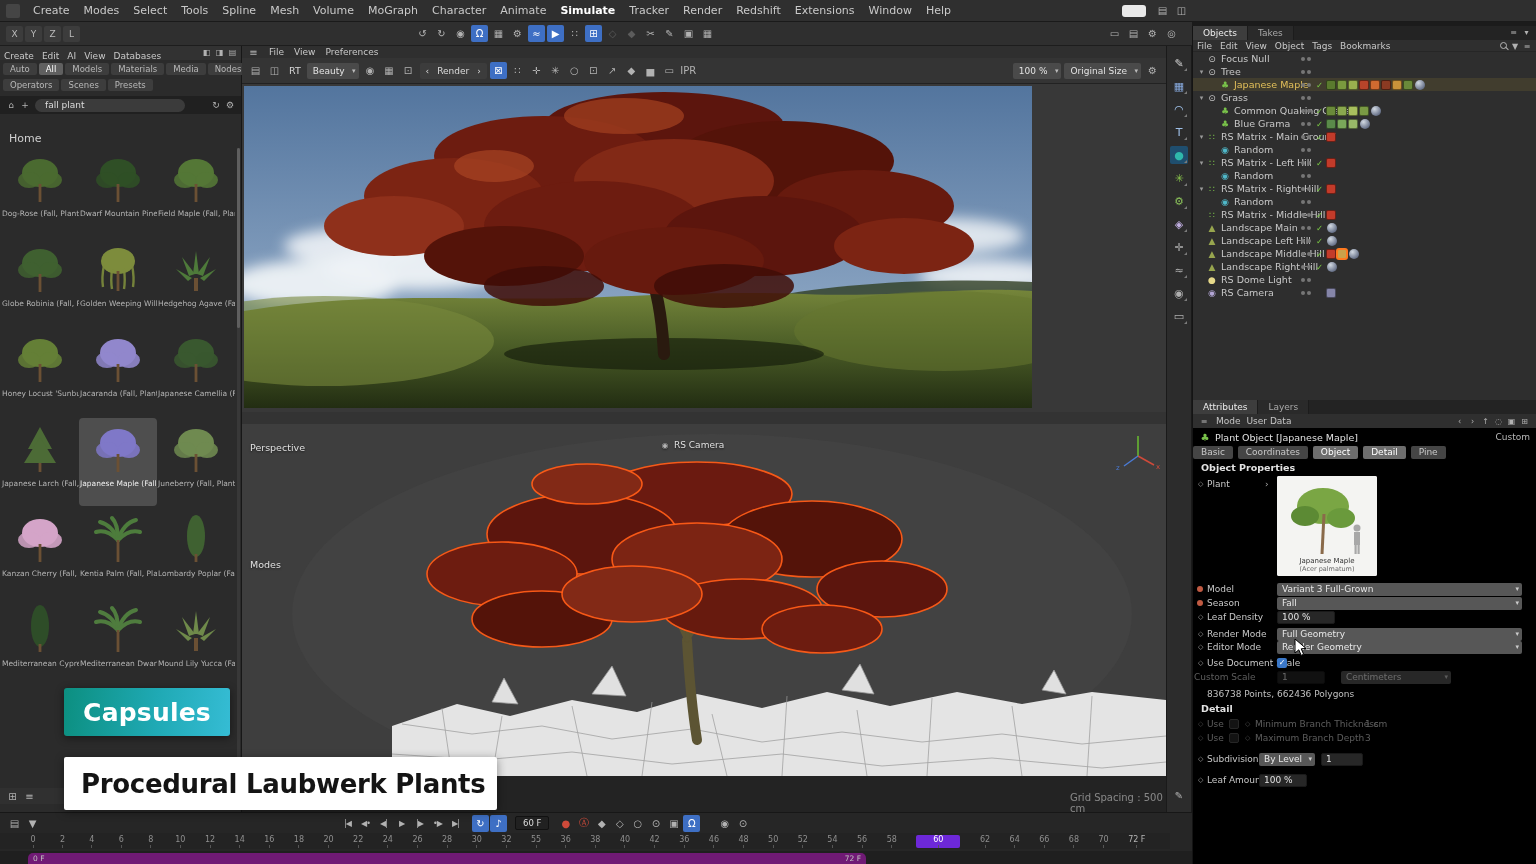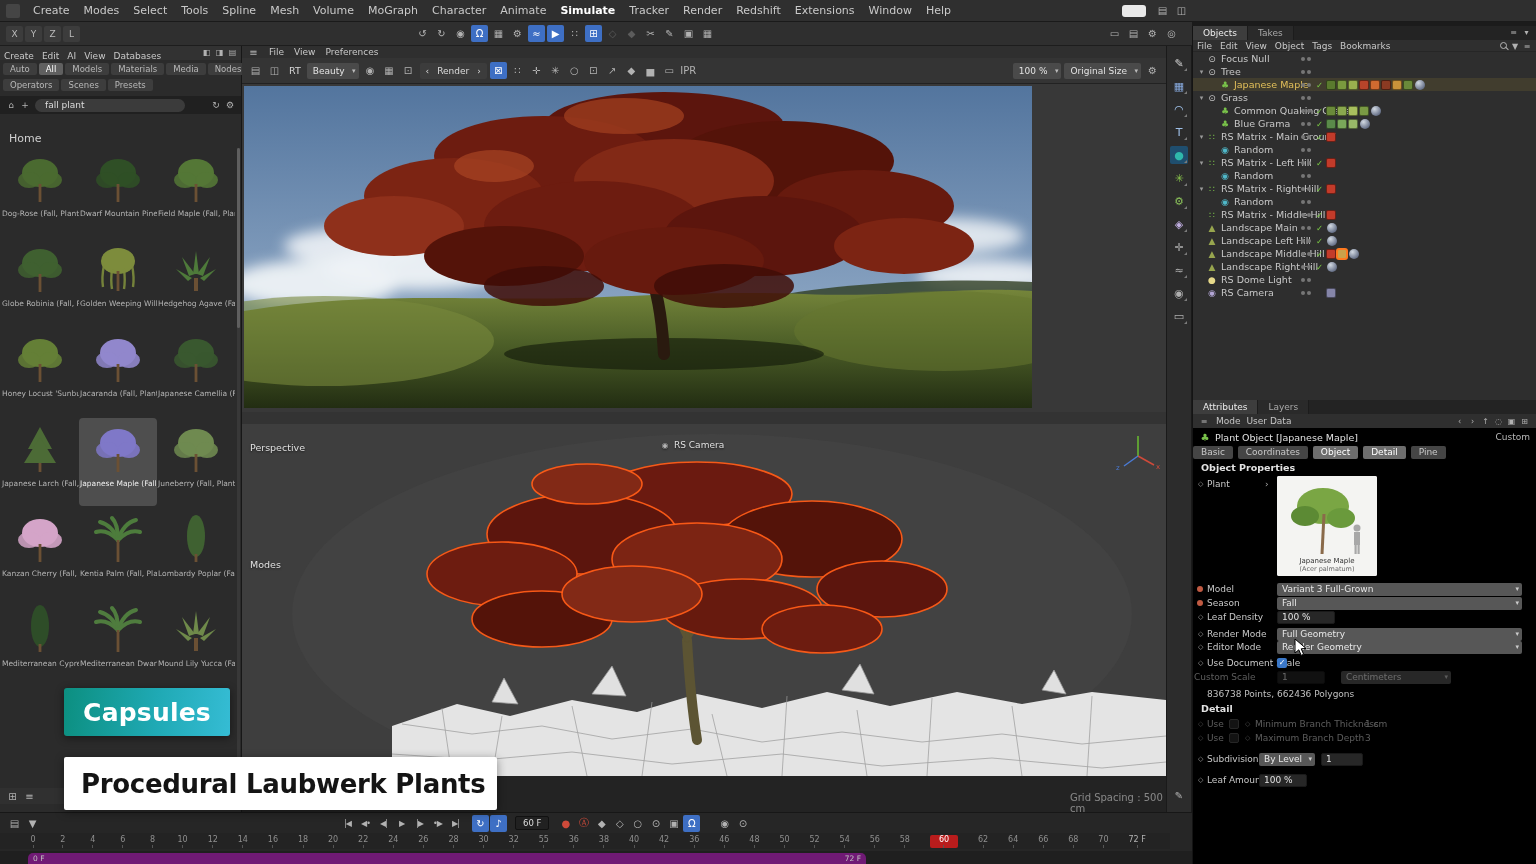--- a/index.html
+++ b/index.html
@@ -87,21 +87,21 @@
 #tl-transport .icon{font-size:8px;letter-spacing:-1px}
 #tl-modes{display:flex;gap:1px;margin-left:6px}
 .framebox{background:#212121;border:1px solid #111;border-radius:2px;font-size:8.5px;
   color:#ddd;padding:1px 7px;margin:0 6px}
 #tl-record{display:flex;gap:1px}
 #tl-right{display:flex;gap:1px;margin-left:14px}
 #ruler{position:absolute;left:0;top:20px;width:1170px;height:16px;background:#232323;
   display:flex;justify-content:space-between;align-items:center;padding:0 24px 0 28px}
 .tick{font-size:8px;color:#8f8f8f;text-align:center;min-width:10px}
 .tick::after{content:'';display:block;width:1px;height:3px;background:#555;margin:1px auto 0}
-.tick.cur{background:#b91c1c;color:#fff;border-radius:2px;padding:0 9px}
+.tick.cur{background:#6d28d9;color:#fff;border-radius:2px;padding:0 17px}
 .tick.end{color:#b5b5b5;white-space:nowrap}
 #range-row{position:absolute;left:0;top:38px;width:100%;height:14px;background:#1f1f1f}
 .range-bar{position:absolute;left:28px;top:2px;width:838px;height:16px;background:#701a75;border-radius:5px}
 .range-bar b{position:absolute;top:1px;font-size:7.5px;color:#c2c2c2;font-weight:normal}
 .range-bar b:first-child{left:5px}
 .range-bar b:last-child{right:5px}
 
 #right-strip{position:absolute;left:1166px;top:46px;width:26px;height:766px;background:#2c2c2c;
   border-left:1px solid #1a1a1a;border-right:1px solid #1a1a1a}
 #strip-icons{display:flex;flex-direction:column;align-items:center;gap:5px;padding-top:8px}

